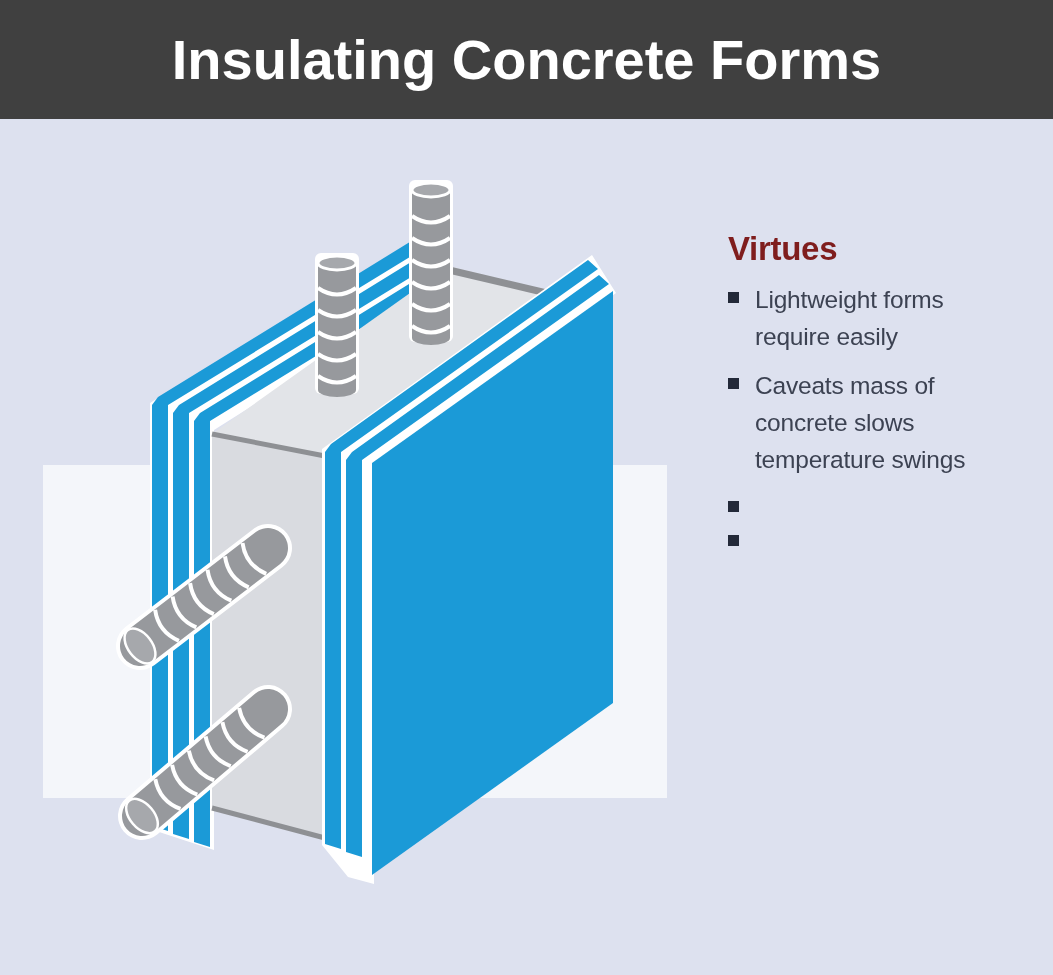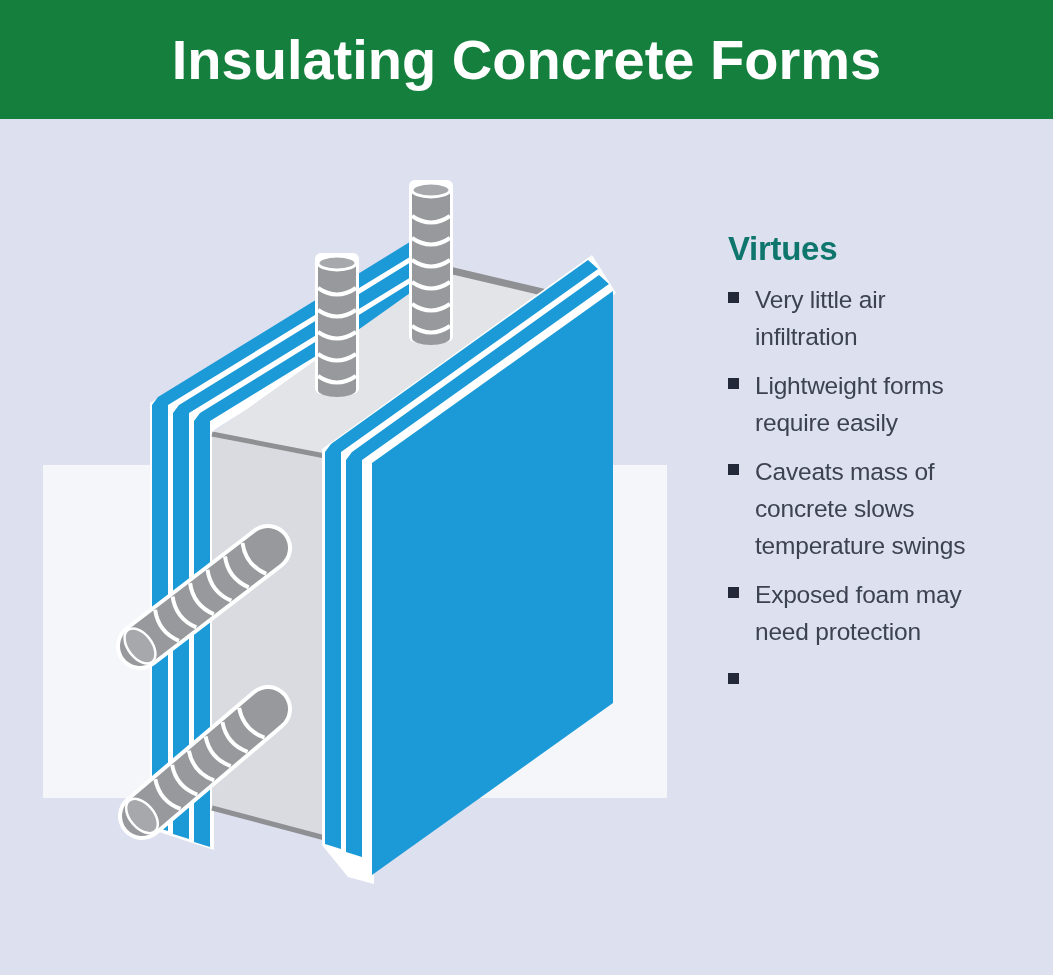--- a/index.html
+++ b/index.html
@@ -14,21 +14,21 @@
   .page {
     position: relative;
     width: 1053px;
     height: 975px;
     background: #dde1ef;
   }
   .banner {
     position: absolute;
     left: 0; top: 0;
     width: 1053px; height: 119px;
-    background: #15803d;
+    background: #404040;
     display: flex;
     align-items: center;
     justify-content: center;
     z-index: 3;
   }
   .banner h1 {
     margin: 0;
     color: #ffffff;
     font-size: 56px;
     font-weight: bold;
@@ -45,21 +45,21 @@
     position: absolute;
     left: 726px;
     top: 230px;
     width: 302px;
     z-index: 2;
   }
   .text-col h2 {
     margin: 0 0 13px 2px;
     font-size: 33px;
     font-weight: bold;
-    color: #0f766e;
+    color: #7f1d1d;
     letter-spacing: -0.3px;
   }
   .text-col h2.second {
     margin-top: 17px;
   }
   .bullet-item {
     display: flex;
     align-items: flex-start;
     margin: 0 0 12px 0;
   }
@@ -157,37 +157,30 @@
       <path d="M325,452 L331,444 L588,260 L598,269 L341,452 L341,849 L325,844 Z" fill="#1b9ad7"></path>
       <path d="M346,460 L352,452 L599,275 L609,284 L362,460 L362,857 L346,852 Z" fill="#1b9ad7"></path>
       <path d="M372,463 L613,291 L613,703 L372,875 Z" fill="#1b9ad7"></path>
     </g>
   </svg>
 
   <div class="text-col" id="text-column">
       <h2 class="">Virtues</h2>
       <div class="bullet-item">
         <span class="bullet-sq"></span>
-        <span class="bullet-text">Very little air
-infiltration</span>
-      </div>
-      <div class="bullet-item">
-        <span class="bullet-sq"></span>
         <span class="bullet-text">Lightweight forms
 require easily</span>
       </div>
       <div class="bullet-item">
         <span class="bullet-sq"></span>
         <span class="bullet-text">Caveats mass of
 concrete slows
 temperature swings</span>
       </div>
       <div class="bullet-item">
         <span class="bullet-sq"></span>
-        <span class="bullet-text">Exposed foam may
-need protection</span>
       </div>
       <div class="bullet-item">
         <span class="bullet-sq"></span>
       </div>
     </div>
 
 </div>
 
 </body></html>

